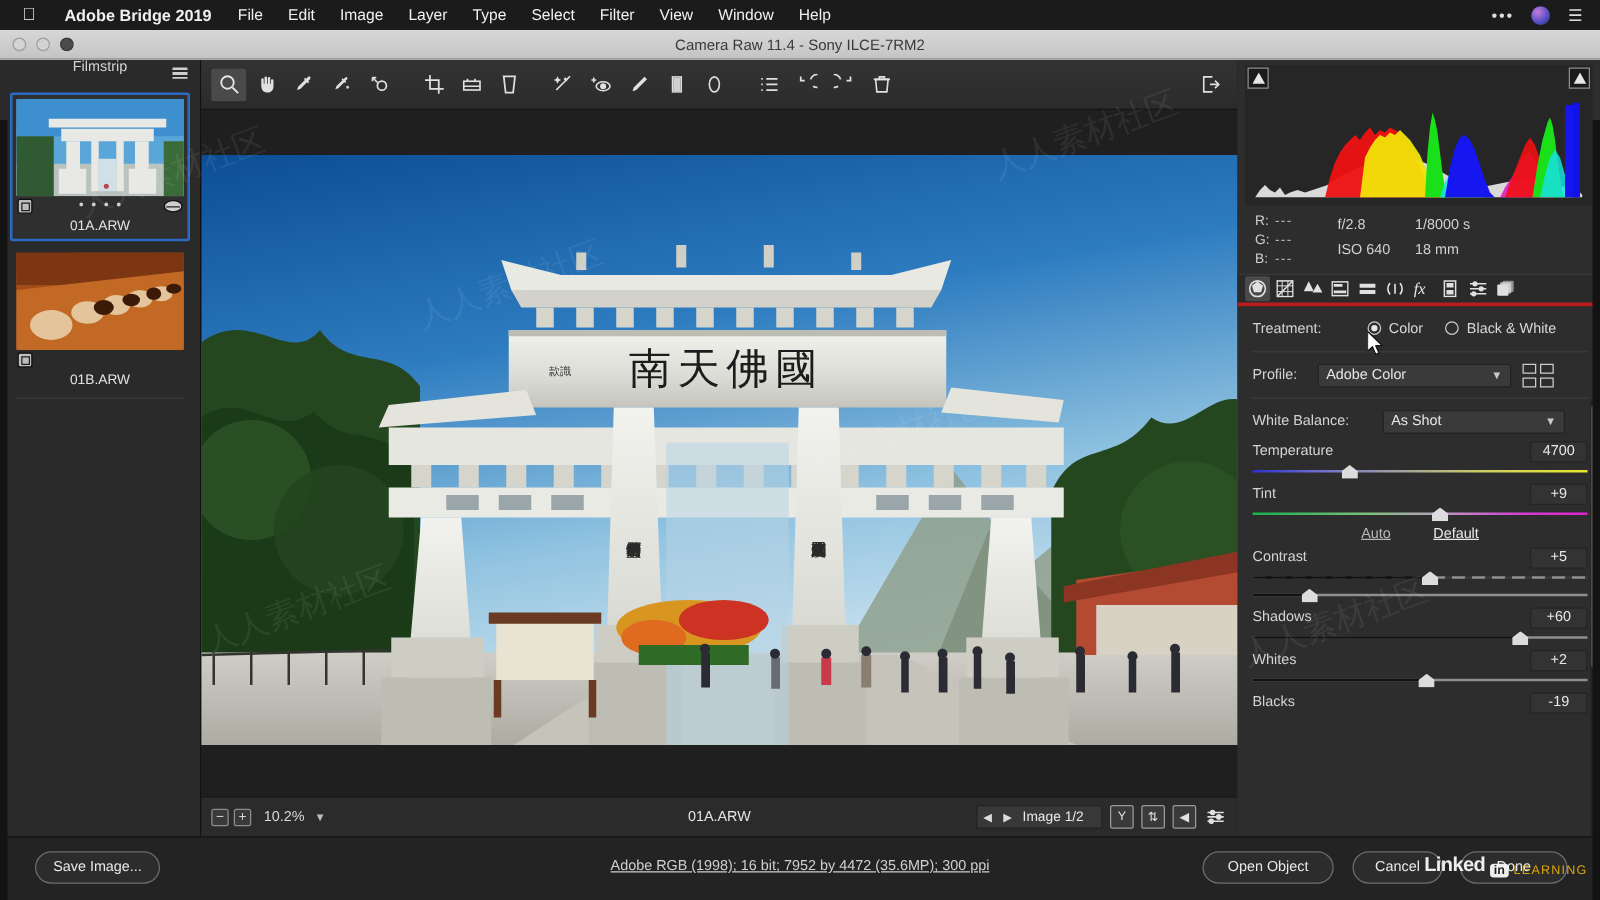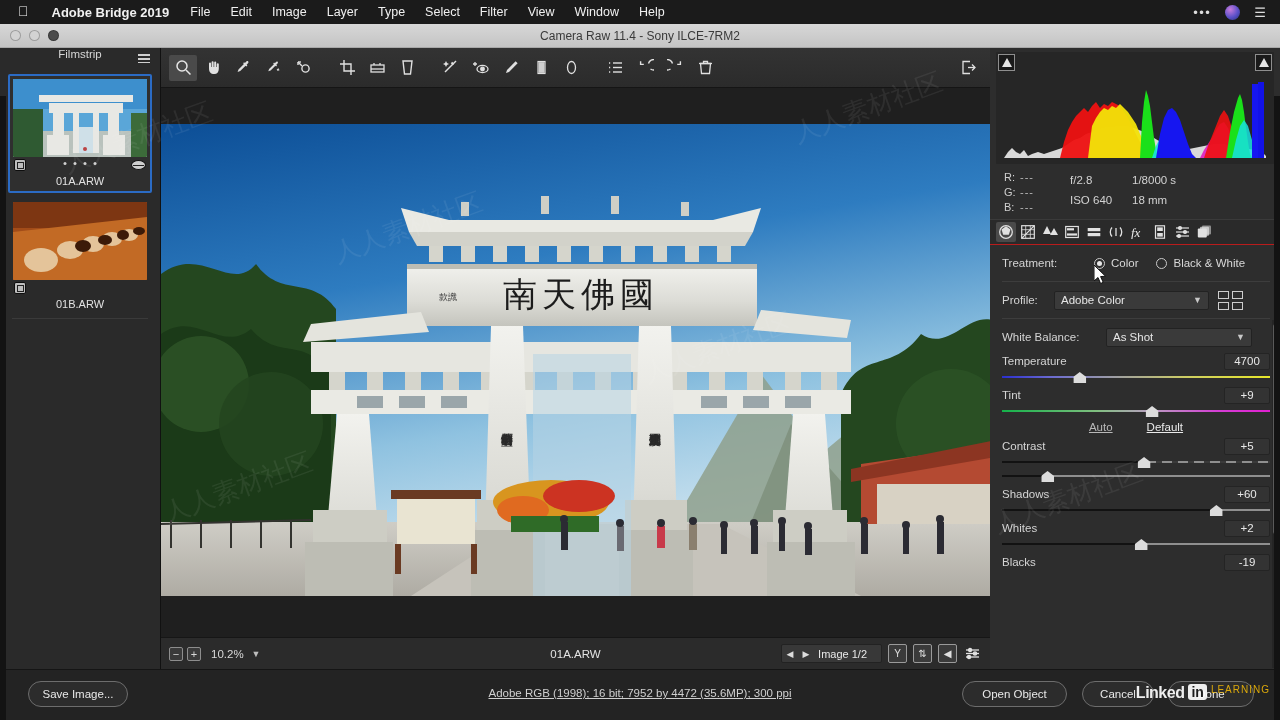--- a/index.html
+++ b/index.html
@@ -133,21 +133,21 @@
   .hist-canvas { position:absolute; left:8px; right:8px; bottom:6px; height:76px; }
 
   .readouts { display:flex; padding: 6px 14px 4px; font-size:11px; color:#cfcfcf; }
   .rgb-col div { line-height: 15px; }
   .rgb-col span.k { display:inline-block; width:16px; }
   .rgb-col span.v { color:#b9b9b9; letter-spacing:1px;}
   .exif-col { margin-left: 36px; font-size:11.5px; color:#d2d2d2; line-height:20px; }
   .exif-col .c2 { display:inline-block; width:62px; }
 
   .paneltabs { display:flex; align-items:center; gap:2px; height:26px; padding: 0 6px;
-    background:#2a2a2a; border-top:1px solid #3a3a3a; border-bottom:1px solid #b91c1c;}
+    background:#2a2a2a; border-top:1px solid #3a3a3a; border-bottom:3px solid #b91c1c;}
   .ptab { width:20px;height:20px;display:flex;align-items:center;justify-content:center;color:#dcdcdc;}
   .ptab.active{ background:#4a4a4a; border-radius:2px;}
 
   .panel-title { position:relative; height:20px; text-align:center; color:#dcdcdc; font-size:11.5px;
     line-height:20px; background:#2d2d2d;}
   .panel-title .pm { position:absolute; right:6px; top:6px; width:11px;height:8px;
     background: repeating-linear-gradient(#cfcfcf 0 2px, transparent 2px 4px);}
 
   .basic { padding: 6px 10px 0 12px; color:#d8d8d8; font-size:11.5px; position:relative;}
   .row { display:flex; align-items:center; height:24px; }
@@ -191,23 +191,23 @@
     border-top:1px solid #151515;
   }
   .pillbtn {
     position:absolute; top:11px; height:26px; border:1px solid #6d6d6d; border-radius:13px;
     background:#2c2c2c; color:#e8e8e8; font-size:11.5px; display:flex; align-items:center; justify-content:center;
   }
   .link-center {
     position:absolute; left:0; right:0; top:17px; text-align:center; font-size:11.5px;
     color:#cfcfcf; text-decoration: underline;
   }
-  .li-wm { position:absolute; right:10px; top:14px; display:flex; align-items:flex-start; gap:4px; opacity:.92;}
+  .li-wm { position:absolute; right:10px; top:14px; display:flex; align-items:flex-end; gap:4px; opacity:.92;}
   .li-text { color:#fff; font-weight:bold; font-size:16px; letter-spacing:-0.5px; }
-  .li-in { background:#fff; color:#1a1a1a; font-weight:bold; font-size:14px; border-radius:3px; padding:0 3px;}
+  .li-in { background:#fff; color:#1a1a1a; font-weight:bold; font-size:10px; border-radius:3px; padding:0 3px;}
   .li-learning { color:#eab308; font-size:10px; letter-spacing:1px; }
 
   
   .frame-l { position:absolute; left:0; top:48px; width:6px; height:672px; background:#131313;}
   .frame-r { position:absolute; right:0; top:48px; width:6px; height:672px; background:#131313;}
 
   .wm { position:absolute; color: rgba(255,255,255,.07); font-size: 26px; pointer-events:none;
         font-family:"DejaVu Sans", sans-serif; transform: rotate(-20deg); z-index: 25;}
   .wm2 { position:absolute; color: rgba(255,255,255,.12); font-size: 22px; pointer-events:none; z-index:26;
          font-weight:bold; letter-spacing:2px;}

